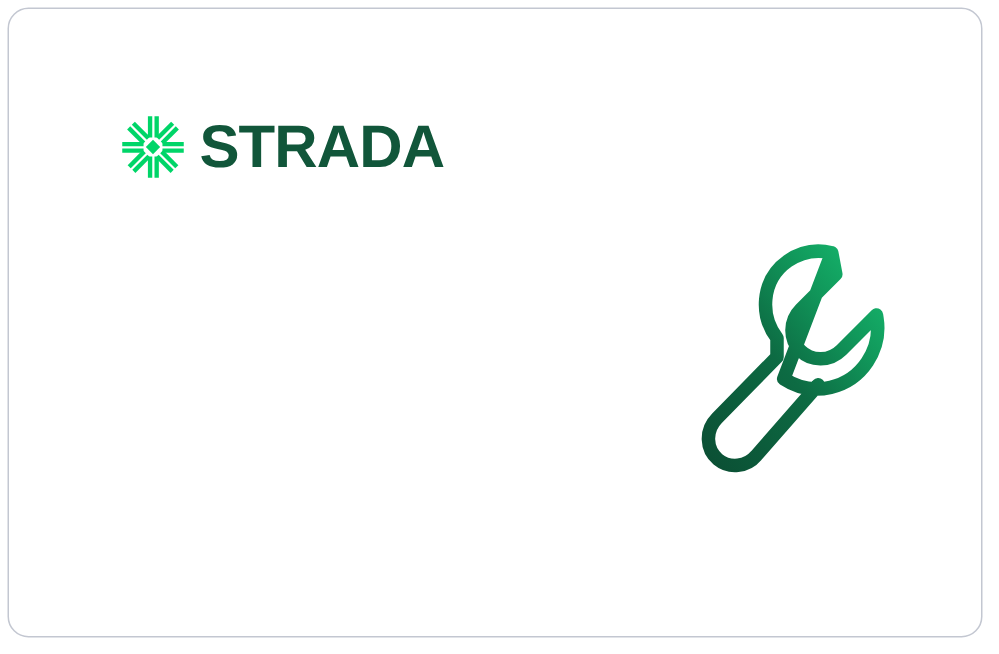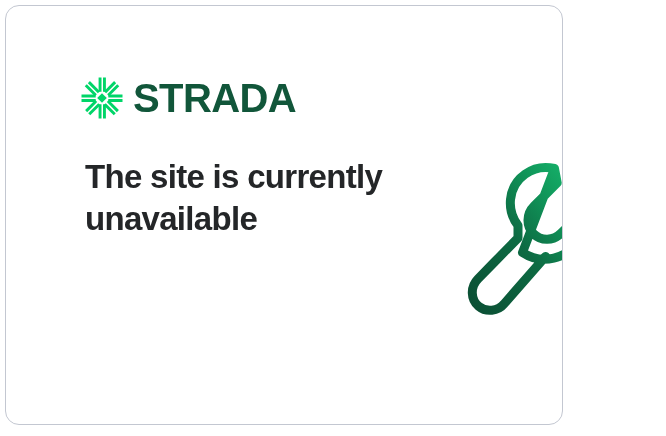--- a/index.html
+++ b/index.html
@@ -20,21 +20,21 @@
     width: 666px;
     height: 436px;
     background: #ffffff;
   }
 
   
   .status-card {
     position: absolute;
     left: 5px;
     top: 5px;
-    width: 558px;
+    width: 650px;
     height: 420px;
     box-sizing: border-box;
     background: #ffffff;
     border: 1px solid #c3c7d1;
     border-radius: 14px;
     overflow: hidden;
     padding-left: 26px;
   }
 
   
@@ -135,21 +135,20 @@
             <path d="M23.0 28.3 h2.9 v14.2 h-2.9 z"></path>
           </g>
 
           <path d="M22 17.2 l4.8 4.8 -4.8 4.8 -4.8 -4.8 z"></path>
         </g>
       </svg>
       <div class="brand-word">STRADA</div>
     </div>
 
     <div class="copy">
-      <h1 class="headline">The site is currently unavailable</h1>
     </div>
 
     <svg class="wrench" viewBox="0 0 162 164" aria-hidden="true">
       <defs>
         <linearGradient id="wrenchGrad" x1="0" y1="1" x2="1" y2="0">
           <stop offset="0%" stop-color="#0B4F34"></stop>
           <stop offset="45%" stop-color="#0D6B43"></stop>
           <stop offset="75%" stop-color="#119A5C"></stop>
           <stop offset="100%" stop-color="#17BC70"></stop>
         </linearGradient>

